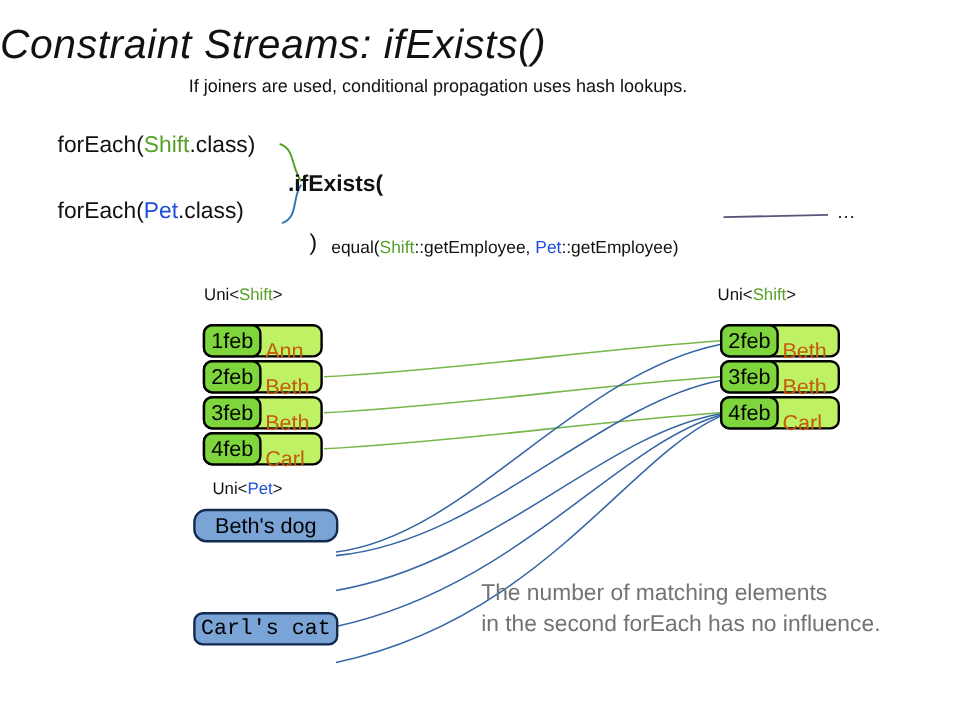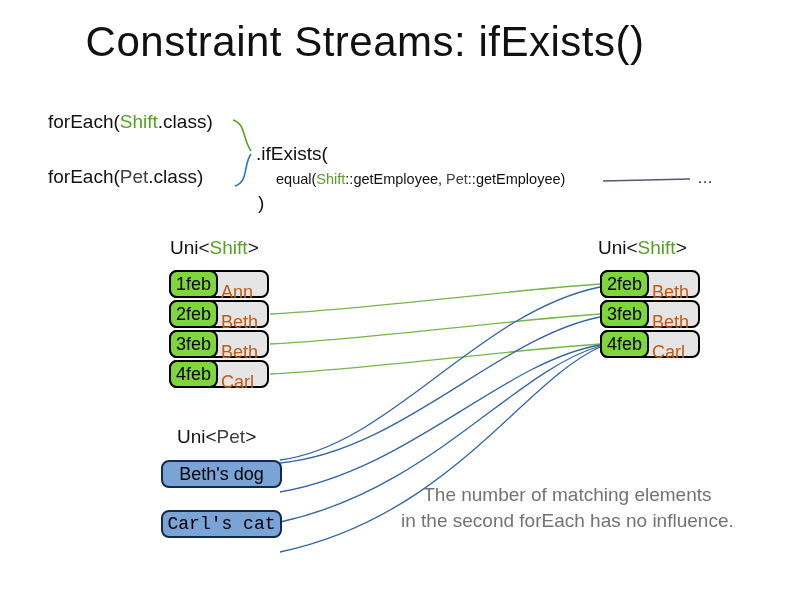--- a/index.html
+++ b/index.html
@@ -1,38 +1,38 @@
 <!DOCTYPE html>
 <html><head>
 <meta charset="utf-8">
 <style>
   html,body{margin:0;padding:0;background:#fff;}
   .slide{
     position:relative;width:800px;height:600px;background:#ffffff;overflow:hidden;
     font-family:"Liberation Sans", sans-serif;color:#000;
   }
-  .abs{position:absolute;text-align:center;}
+  .abs{position:absolute;}
   .title{
     left:0;top:18px;width:730px;
-    font-size:42px;color:#111;letter-spacing:0.5px;
+    font-size:34px;color:#111;letter-spacing:0.5px;font-style:italic;
   }
   .subtitle{
     left:0;top:64px;width:730px;text-align:center;
     font-size:15px;color:#111;
   }
   .code{font-size:19px;color:#111;white-space:nowrap;}
-  .code-small{font-size:14.5px;color:#111;white-space:nowrap;}
+  .code-small{font-size:14.5px;color:#111;white-space:nowrap;margin-top:28px;}
   .green-txt{color:#55a127;}
-  .blue-txt{color:#404040;}
-  .uni-label{font-size:19px;color:#111;white-space:nowrap;}
+  .blue-txt{color:#1d4ed8;}
+  .uni-label{font-size:14px;color:#111;white-space:nowrap;}
   .ellipsis{font-size:16px;color:#222;}
   
   .shift-row{
     position:absolute;width:96px;height:24px;
-    background:#e5e5e5;border:2px solid #000;border-radius:8px;
+    background:#bef264;border:2px solid #000;border-radius:8px;
     display:flex;align-items:center;
   }
   .date-cell{
     position:absolute;left:-2px;top:-2px;height:24px;width:45px;
     background:#7ed63c;border:2px solid #000;border-radius:8px;
     display:flex;align-items:center;justify-content:center;
     font-size:18px;color:#000;
   }
   .emp-cell{
     position:absolute;left:50px;top:0;height:40px;right:2px;
@@ -68,26 +68,27 @@
     <path d="M270,374 C380,368 490,352 600,344" fill="none" stroke="#74b74a" stroke-width="1.3"></path>
 
     <path d="M280,460 C390,446 478,312 600,287" fill="none" stroke="#3465a4" stroke-width="1.3"></path>
     <path d="M280,463 C400,452 498,337 600,317" fill="none" stroke="#3465a4" stroke-width="1.3"></path>
     <path d="M280,492 C410,470 502,362 600,345" fill="none" stroke="#3465a4" stroke-width="1.3"></path>
     <path d="M280,522 C430,490 512,372 600,346" fill="none" stroke="#3465a4" stroke-width="1.3"></path>
     <path d="M280,552 C450,516 522,382 600,347" fill="none" stroke="#3465a4" stroke-width="1.3"></path>
   </svg>
 
   <div class="abs title">Constraint Streams: ifExists()</div>
+  <div class="abs subtitle">If joiners are used, conditional propagation uses hash lookups.</div>
 
   <div class="abs code" style="left:48px;top:111px;"><span>forEach(</span><span class="green-txt">Shift</span><span>.class)</span></div>
 
   <div class="abs code" style="left:48px;top:166px;"><span>forEach(</span><span class="blue-txt">Pet</span><span>.class)</span></div>
 
-  <div class="abs code" style="left:256px;top:143px;">.ifExists(</div>
+  <div class="abs code" style="left:240px;top:143px;font-weight:bold;">.ifExists(</div>
 
   <div class="abs code-small" style="left:276px;top:171px;"><span>equal(</span><span class="green-txt">Shift</span><span>::getEmployee, </span><span class="blue-txt">Pet</span><span>::getEmployee)</span></div>
 
   <div class="abs ellipsis" style="left:697px;top:169px;">…</div>
 
   <div class="abs code" style="left:258px;top:192px;">)</div>
 
   <div class="abs uni-label" style="left:170px;top:237px;"><span>Uni&lt;</span><span class="green-txt">Shift</span><span>&gt;</span></div>
 
   <div class="shift-row" style="left:169px;top:270px;">
@@ -115,23 +116,23 @@
   </div>
   <div class="shift-row" style="left:600px;top:300px;">
     <span class="date-cell">3feb</span>
     <span class="emp-cell">Beth</span>
   </div>
   <div class="shift-row" style="left:600px;top:330px;">
     <span class="date-cell">4feb</span>
     <span class="emp-cell">Carl</span>
   </div>
 
-  <div class="abs uni-label" style="left:177px;top:426px;"><span>Uni&lt;</span><span class="blue-txt">Pet</span><span>&gt;</span></div>
+  <div class="abs uni-label" style="left:177px;top:399px;"><span>Uni&lt;</span><span class="blue-txt">Pet</span><span>&gt;</span></div>
 
-  <div class="pet-row" style="left:161px;top:460px;">Beth's dog</div>
+  <div class="pet-row" style="left:161px;top:424px;border-radius:11px;">Beth's dog</div>
   <div class="pet-row" style="left:161px;top:510px;font-family:Liberation Mono, monospace;">Carl's cat</div>
 
   <div class="abs note" style="left:401px;top:482px;">
     <div>The number of matching elements</div>
     <div>in the second forEach has no influence.</div>
   </div>
 
 </div>
 
 </body></html>

